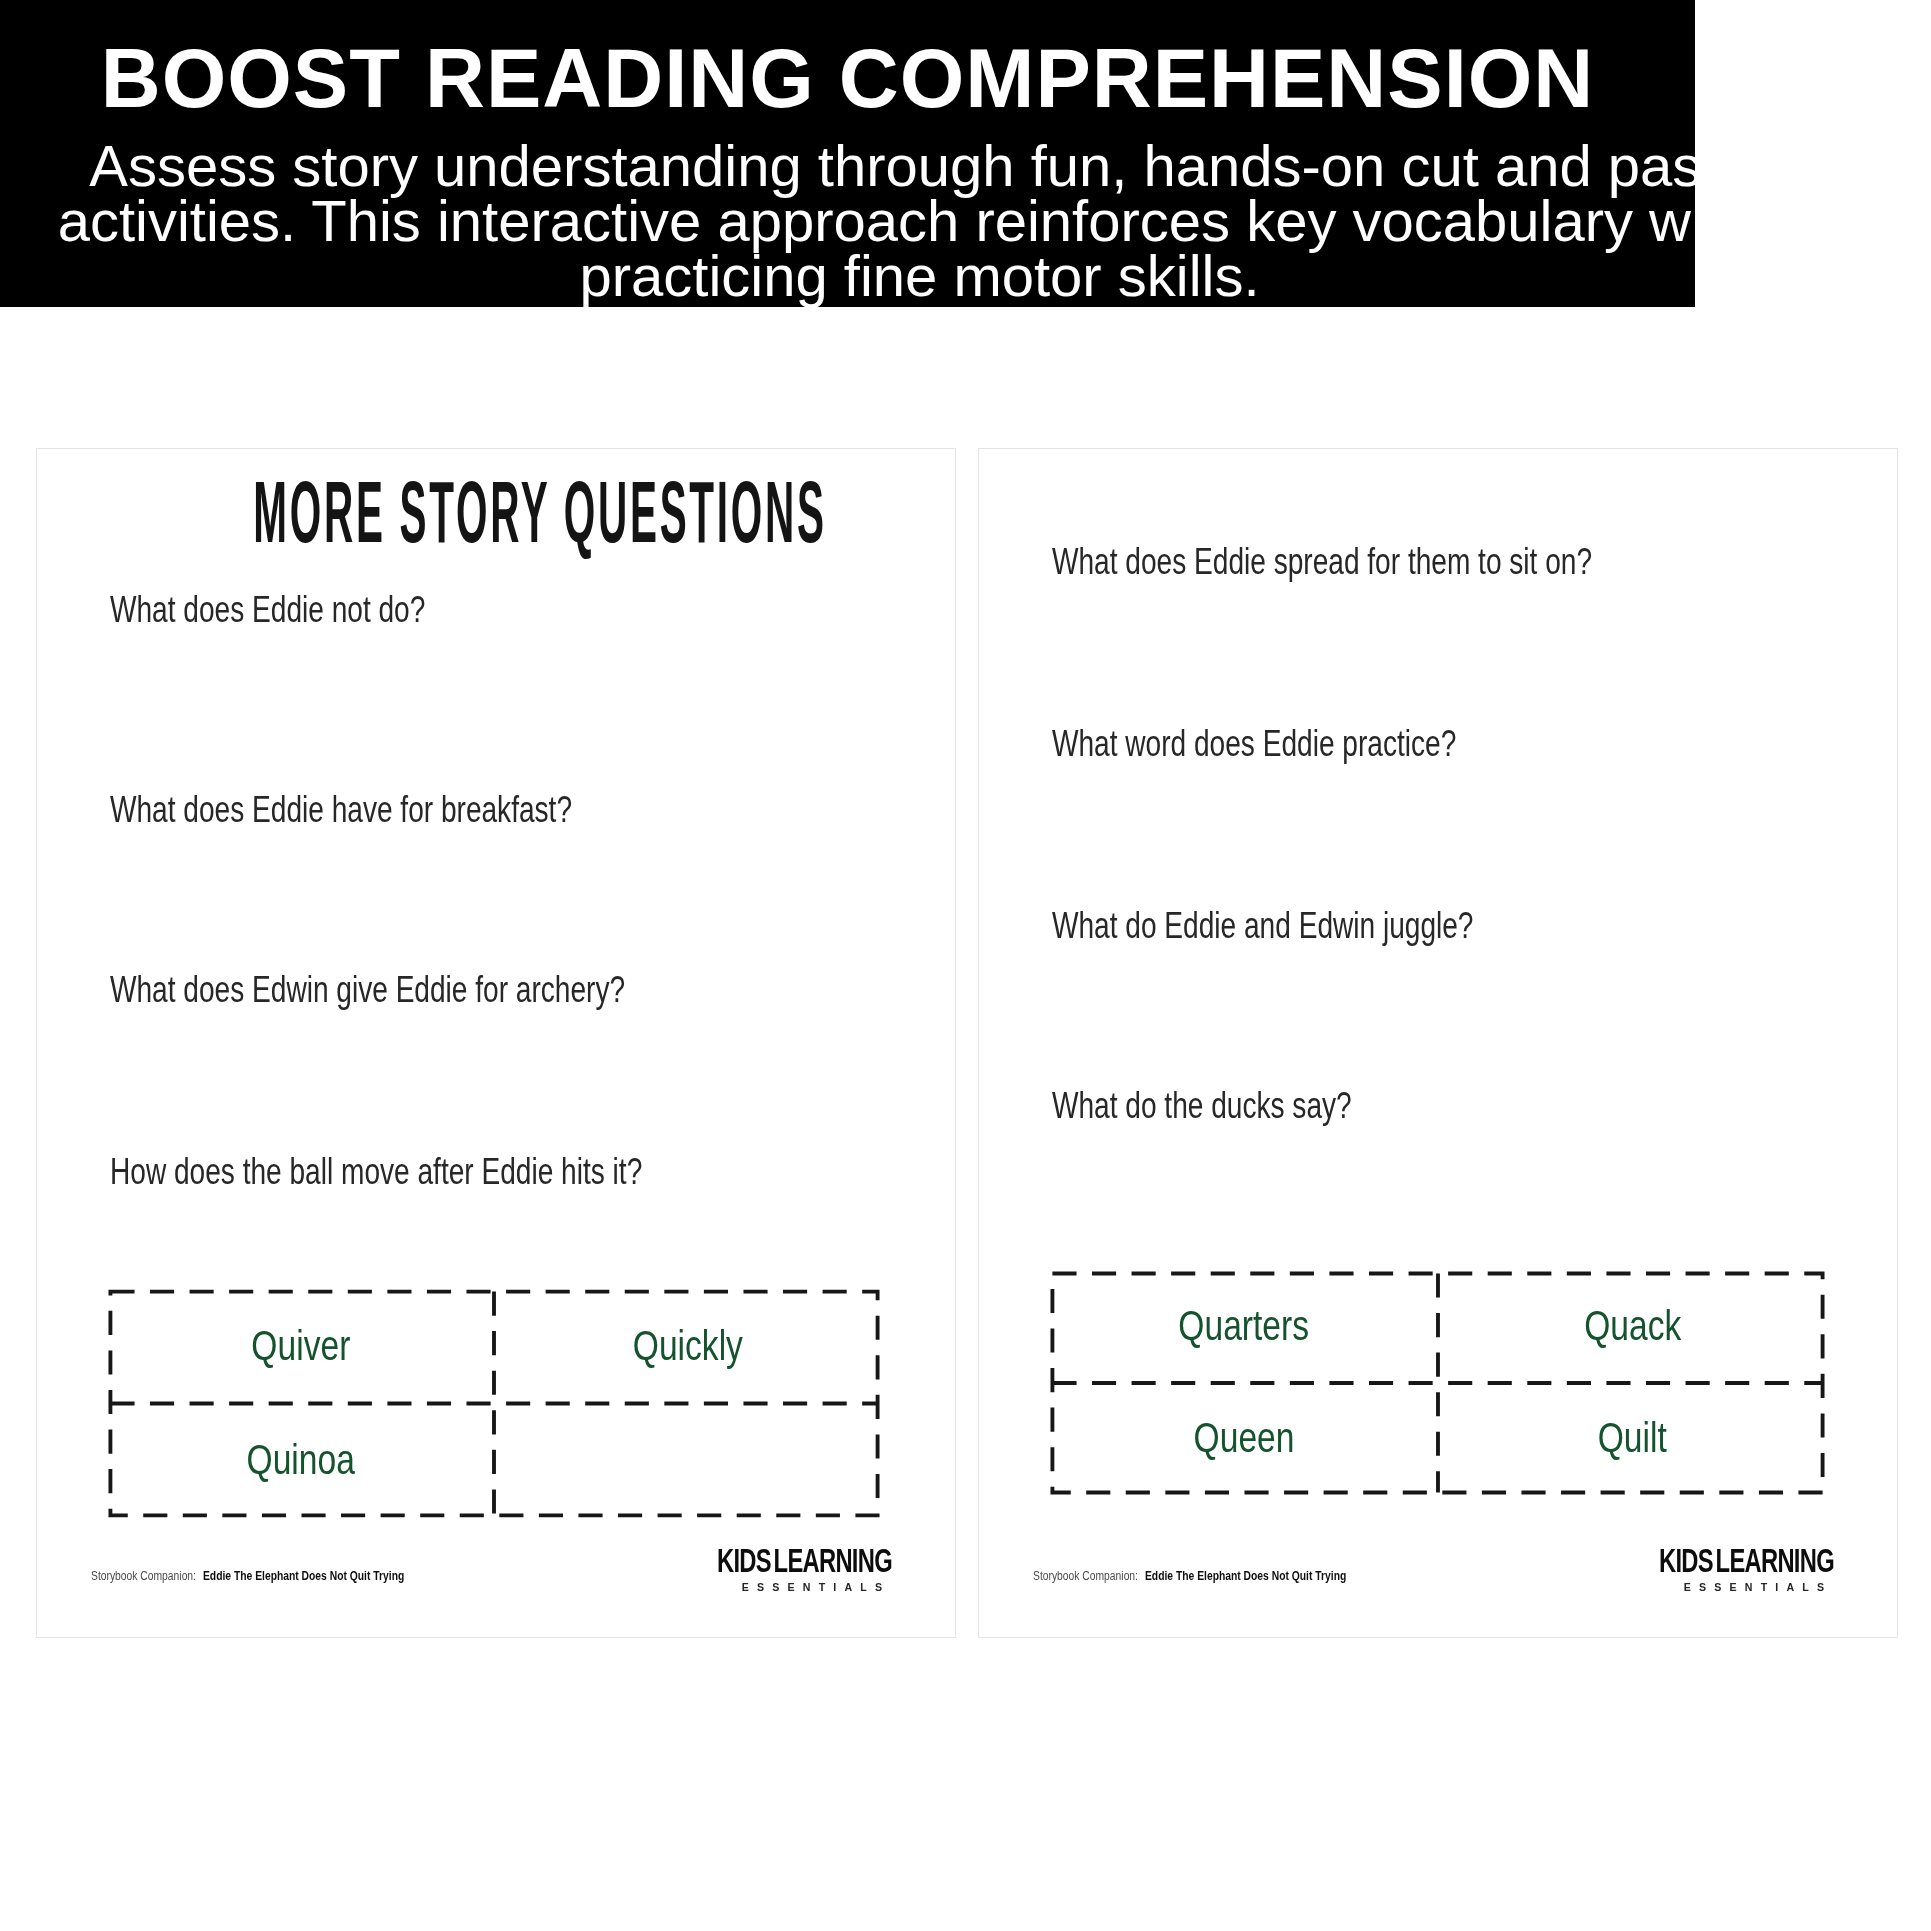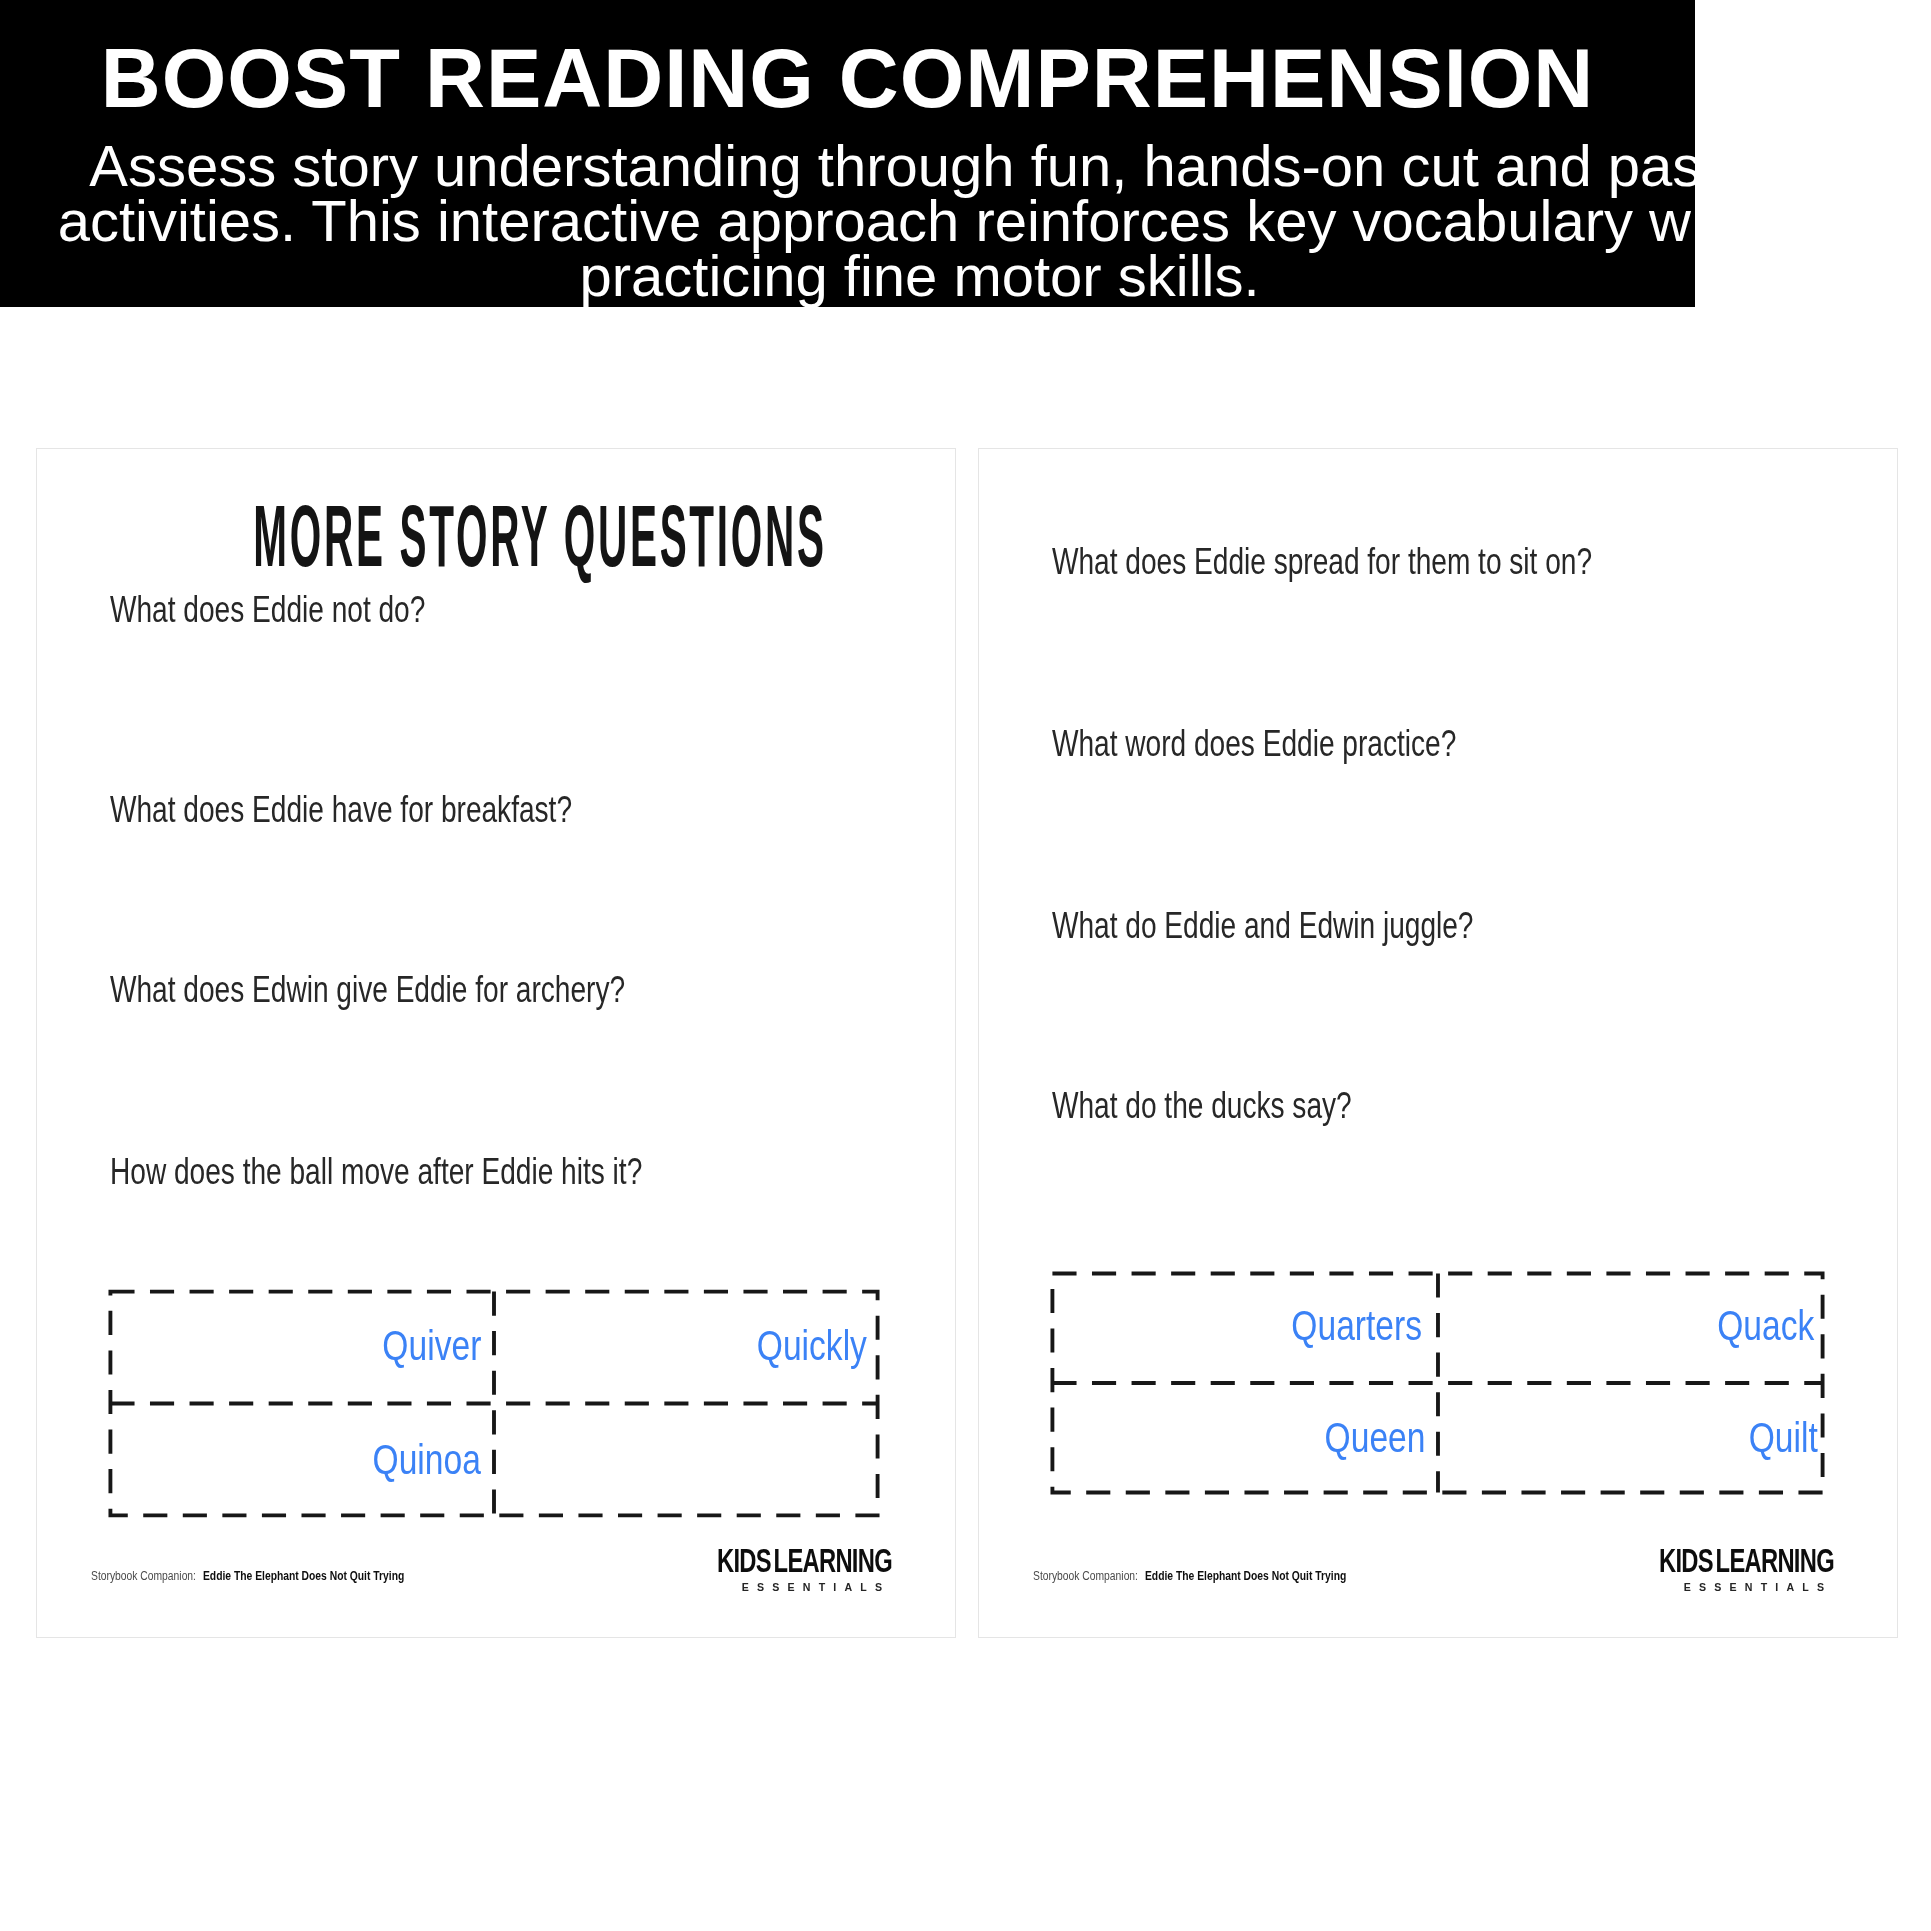--- a/index.html
+++ b/index.html
@@ -10,36 +10,36 @@
   
   .banner{position:absolute;left:0;top:0;width:1695px;height:307px;background:#000000;color:#ffffff;text-align:center;}
   .banner h1{margin:35px 0 0;font-size:83px;font-weight:bold;letter-spacing:1px;line-height:1.05;}
   .banner p{margin:15.4px auto 0;width:1839px;font-size:58px;line-height:55px;font-weight:400;}
 
   
   .page{position:absolute;top:448px;width:920px;height:1190px;background:#ffffff;border:1px solid #e5e5e5;box-sizing:border-box;}
   .page.left{left:36px;}
   .page.right{left:978px;}
 
-  .ws-title{position:absolute;left:0;top:13.5px;width:100%;text-align:center;margin-top:24px;}
+  .ws-title{position:absolute;left:0;top:13.5px;width:100%;text-align:center;}
   .ws-title .t{
     display:inline-block;font-size:71px;font-weight:bold;letter-spacing:4.8px;color:#141414;
     transform:scale(0.57,1.22);transform-origin:center top;white-space:nowrap;
   }
 
   .q{position:absolute;left:73px;font-size:36px;color:#272727;white-space:nowrap;line-height:44px;}
   .cond{display:inline-block;transform:scaleX(0.78);transform-origin:0 50%;}
   .ql0{top:139px}.ql1{top:339px}.ql2{top:519px}.ql3{top:701px}
   .qr0{top:91px}.qr1{top:273px}.qr2{top:455px}.qr3{top:635px}
 
   .wordbox{position:absolute;}
   .left .wordbox{left:71px;top:840px;}
   .right .wordbox{left:71px;top:822px;}
 
-  .word{position:absolute;text-align:right;font-size:42px;color:#3b82f6;line-height:50px;}
+  .word{position:absolute;text-align:center;font-size:42px;color:#14532d;line-height:50px;}
   .word .cw{display:inline-block;transform:scaleX(0.8);transform-origin:50% 50%;white-space:nowrap;}
   .left .w00{left:71px;top:872px;width:386px}
   .left .w01{left:458px;top:872px;width:386px}
   .left .w10{left:71px;top:986px;width:386px}
   .left .w11{left:458px;top:986px;width:386px}
   .right .w00{left:71px;top:852px;width:388px}
   .right .w01{left:460px;top:852px;width:387px}
   .right .w10{left:71px;top:964px;width:388px}
   .right .w11{left:460px;top:964px;width:387px}
 

